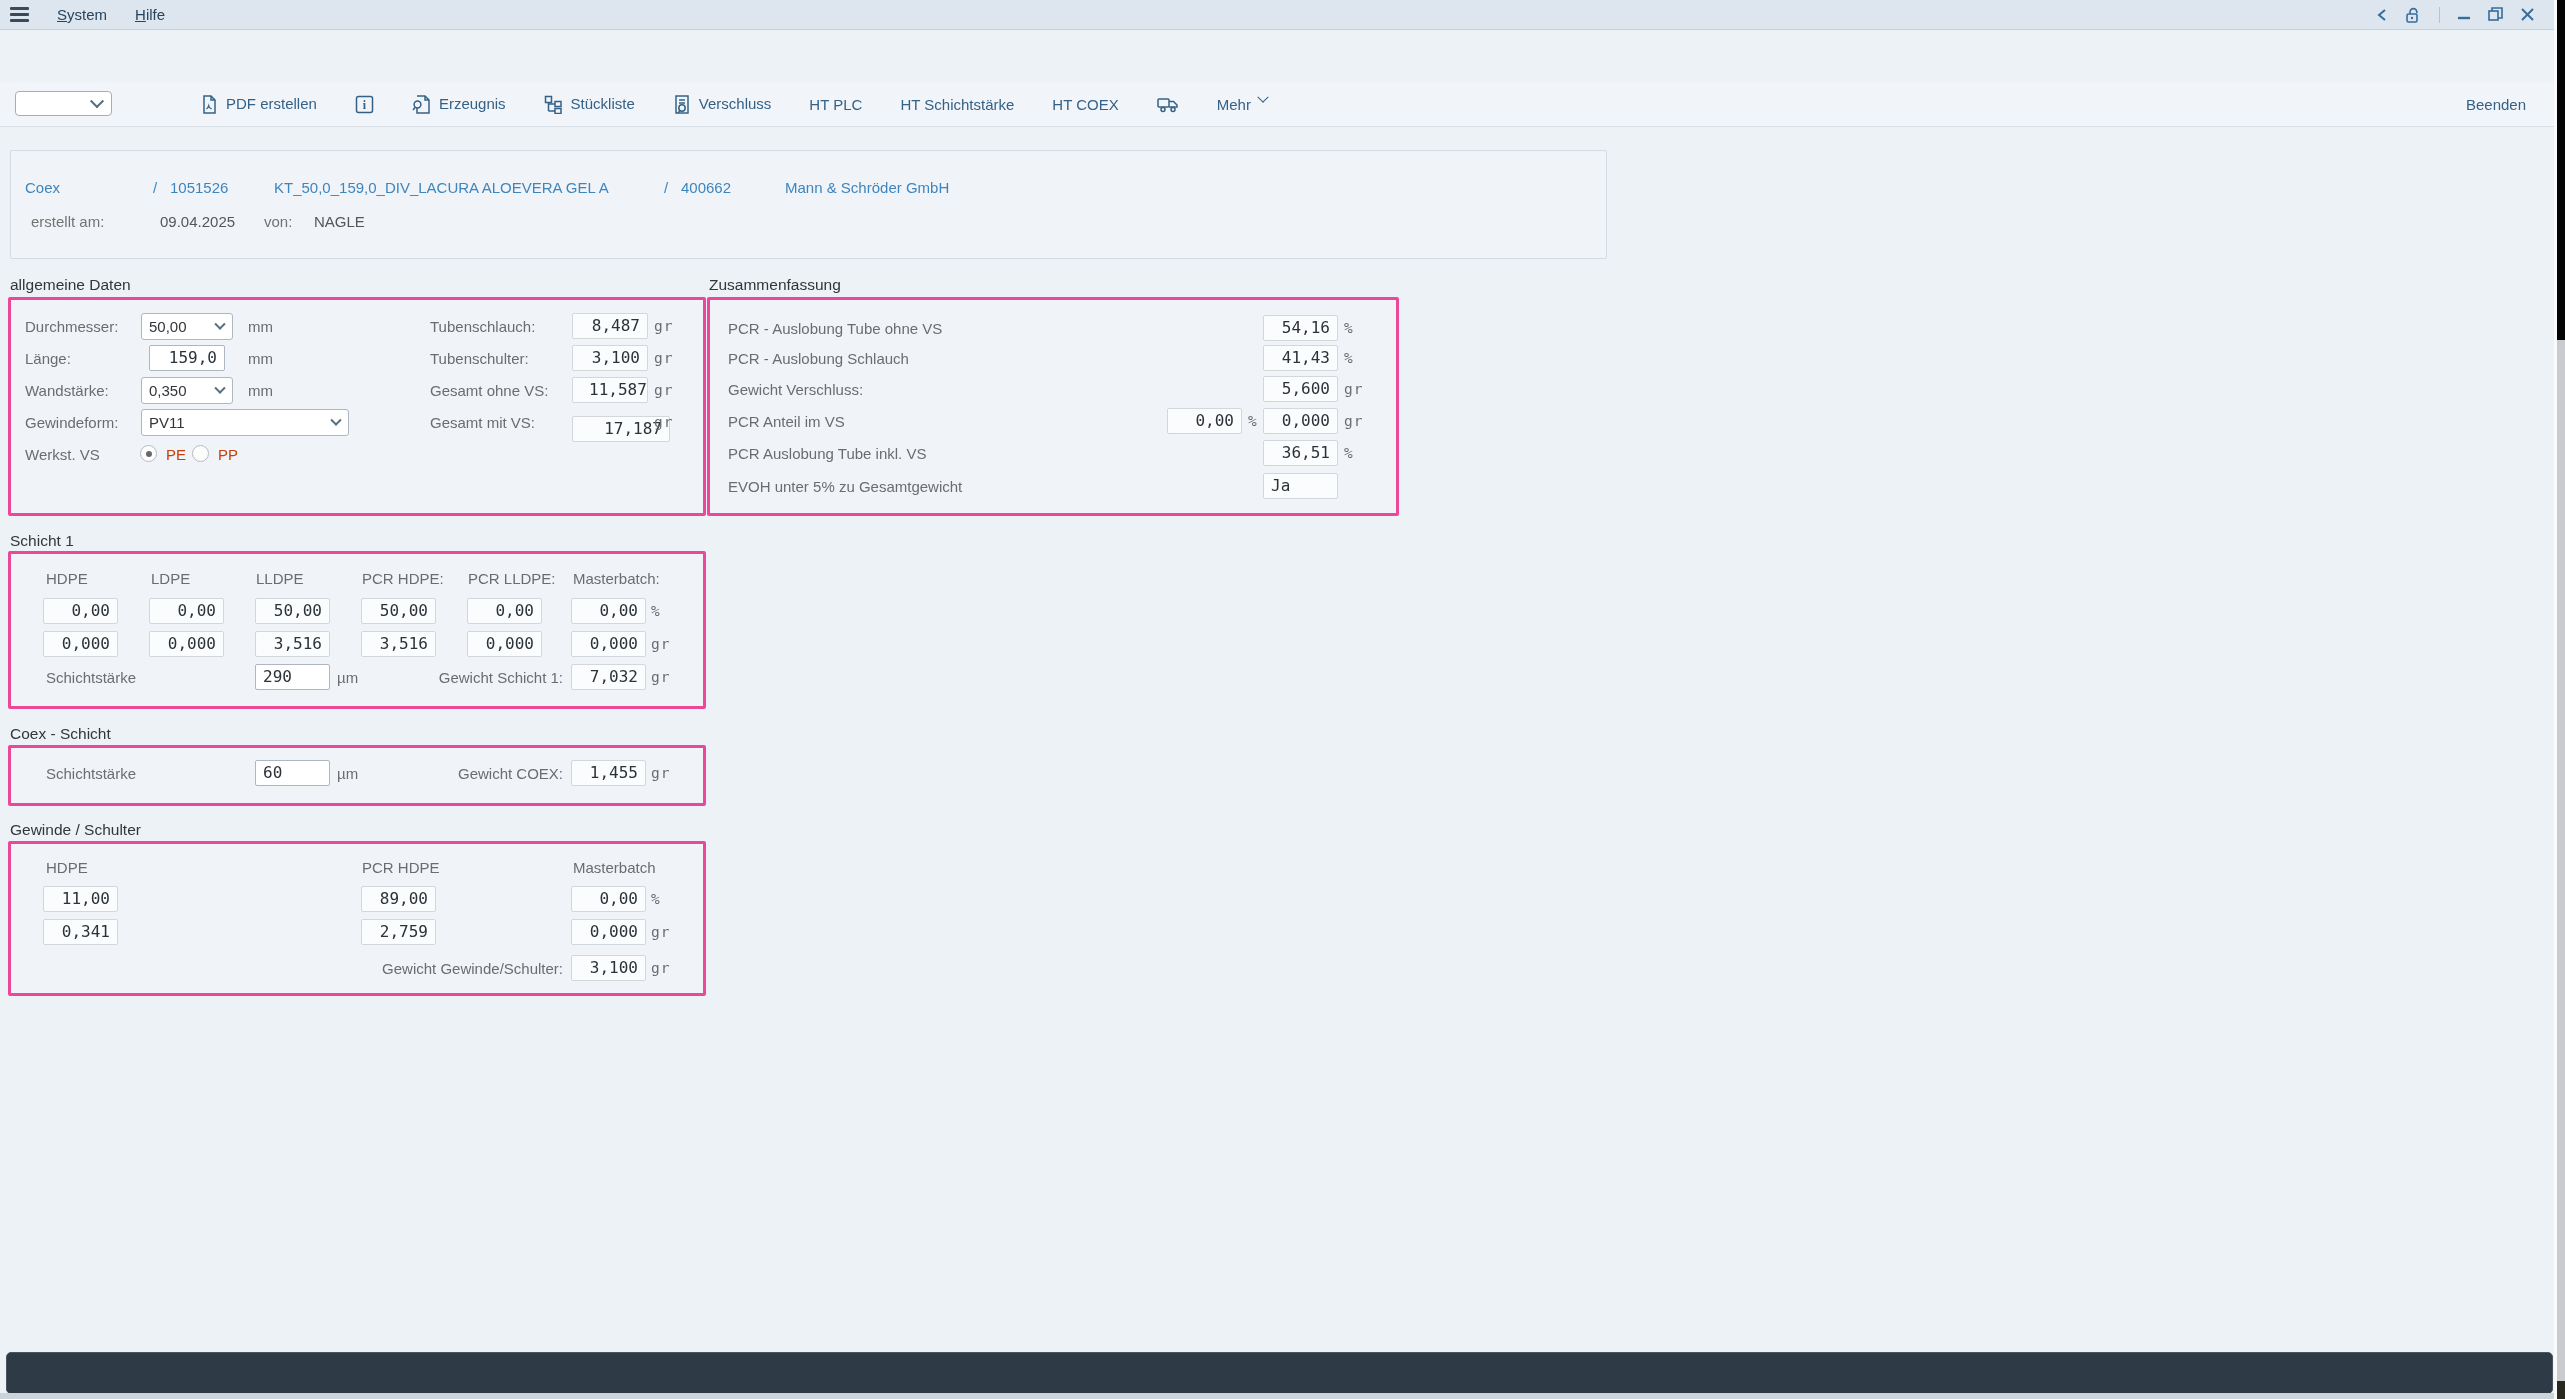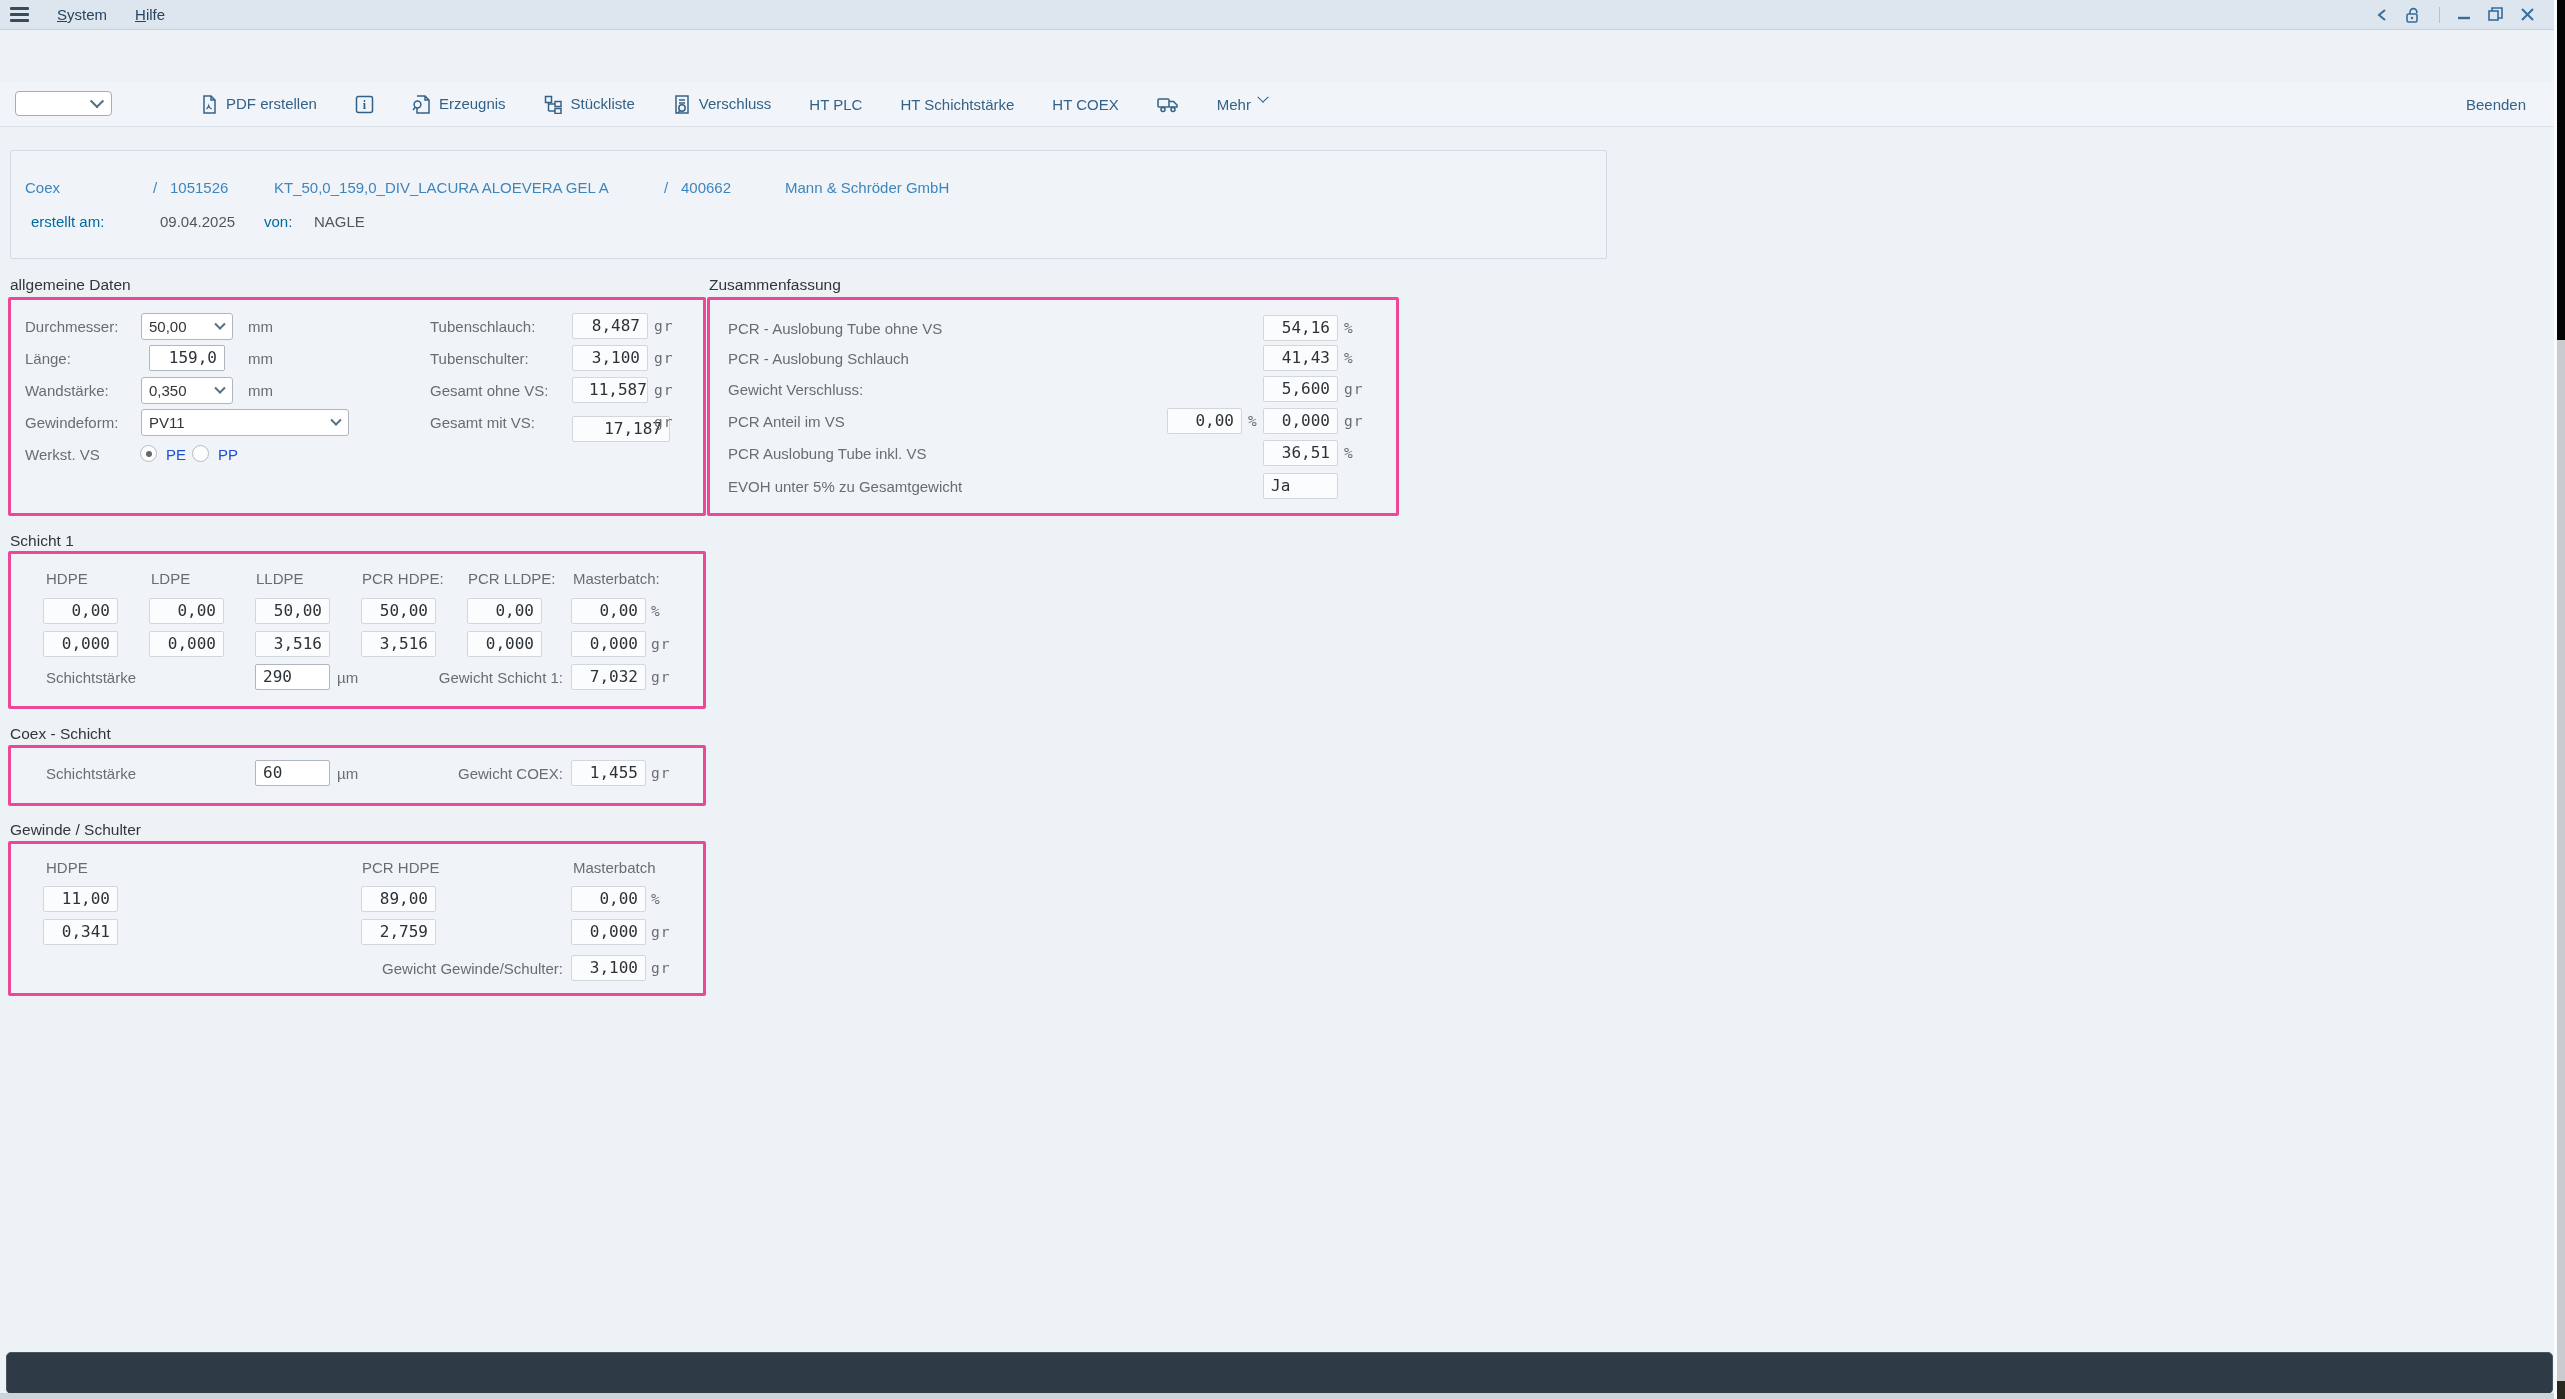--- a/index.html
+++ b/index.html
@@ -40,21 +40,21 @@
   .tb-btn svg{display:block;}
   .tb-end{position:absolute;right:30px;font-size:15px;color:#346187;cursor:pointer;}
   .mehr-chv{width:7px;height:7px;border-right:1.8px solid #346187;border-bottom:1.8px solid #346187;
             display:inline-block;transform:rotate(45deg) translate(-2px,-2px);}
 
   
   .card{position:absolute;left:10px;top:150px;width:1595px;height:107px;background:#f0f4f8;
         border:1px solid #d4dbe2;border-radius:2px;}
   .card span{position:absolute;font-size:15px;white-space:nowrap;}
   .lnk{color:#3d85bd;cursor:pointer;}
-  .gray{color:#0369a1;}
+  .gray{color:#737373;}
   .dim{color:#53575b;}
 
   .grp-title{position:absolute;font-size:15.5px;color:#32363a;}
   .grp-box{position:absolute;background:#f0f4f8;border:3px solid #ec4899;border-radius:2px;}
   .grp-box *{box-sizing:border-box;}
   .lbl{position:absolute;font-size:15px;color:#6a6d70;white-space:nowrap;}
   .lblr{text-align:right;}
   .fld{position:absolute;height:26px;line-height:24px;font-family:"DejaVu Sans Mono",monospace;
        font-size:16px;color:#2b3238;text-align:right;padding-right:7px;
        background:#fbfcfd;border:1px solid #d2d7db;border-radius:2px;padding-left:16px;}
@@ -62,21 +62,21 @@
   .fld.lft{text-align:left;padding-left:7px;padding-right:0;}
   .combo{position:absolute;height:27px;line-height:25px;background:#fff;border:1px solid #aeb7bf;
          border-radius:3px;font-size:15px;color:#32363a;padding-left:7px;cursor:pointer;}
   .combo .chv{position:absolute;right:8px;top:9px;}
   .unit{position:absolute;font-size:14.5px;color:#6a6d70;font-family:"DejaVu Sans Mono",monospace;
         letter-spacing:1px;line-height:26px;}
   .radio{position:absolute;width:17px;height:17px;border-radius:50%;background:#fdfdfd;
          border:1px solid #b4bbc1;}
   .radio.sel::after{content:'';position:absolute;left:4.5px;top:4.5px;width:6px;height:6px;
                     border-radius:50%;background:#65696d;}
-  .rlbl{position:absolute;font-size:15px;color:#1d4ed8;}
+  .rlbl{position:absolute;font-size:15px;color:#c2410c;}
 
   
   .bottombar{position:absolute;left:6px;top:1352px;width:2545px;height:40px;background:#2e3a46;
              border-radius:5px;border:1px solid #4a5560;}
   .bottomstrip{position:absolute;left:0;top:1393px;width:2556px;height:6px;background:#ccd4db;}
   .edge-white{position:absolute;left:2554px;top:0;width:3px;height:1399px;background:#f9fbfc;}
   .edge-black{position:absolute;left:2557px;top:0;width:8px;height:340px;background:#040404;}
   .edge-gray{position:absolute;left:2557px;top:340px;width:8px;height:1041px;background:#c9cbce;}
   .edge-dark{position:absolute;left:2557px;top:1381px;width:8px;height:18px;background:#29291f;}
 </style>

